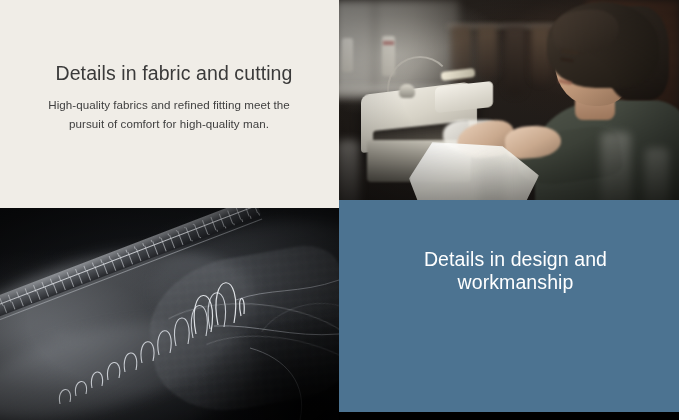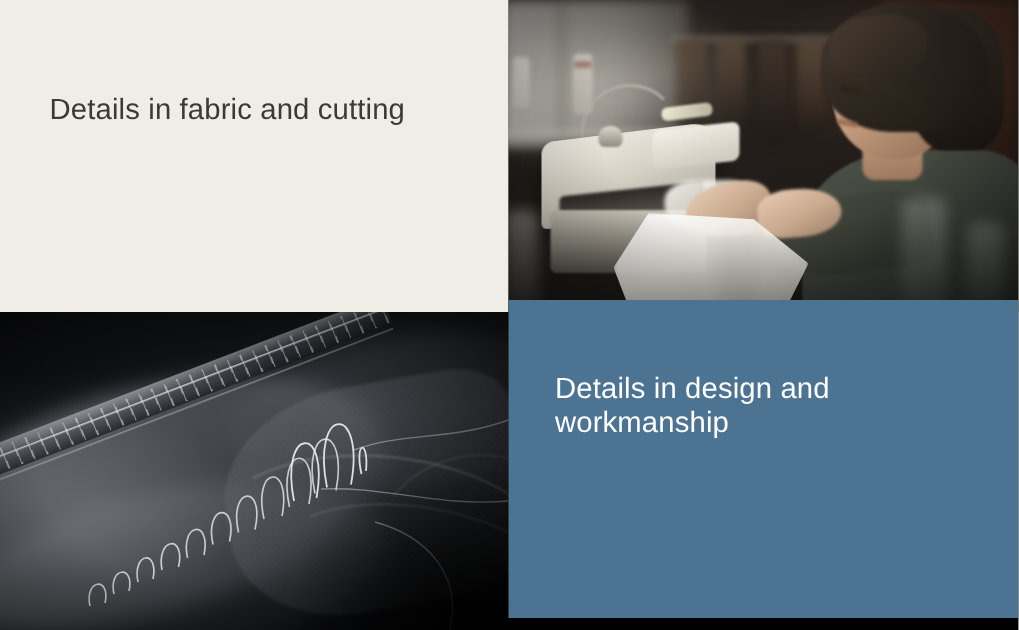--- a/index.html
+++ b/index.html
@@ -11,20 +11,21 @@
     font-family: "Liberation Sans", sans-serif;
     -webkit-font-smoothing: antialiased;
   }
 
   .page {
     position: relative;
     width: 679px;
     height: 420px;
     overflow: hidden;
     background: #000;
+    text-align: center;
   }
 
   
   .quad {
     position: absolute;
     overflow: hidden;
   }
   .q-tl { left: 0;     top: 0;     width: 339px; height: 208px; }
   .q-tr { left: 339px; top: 0;     width: 340px; height: 208px; }
   .q-bl { left: 0;     top: 208px; width: 339px; height: 212px; }
@@ -465,20 +466,21 @@
   }
 </style>
 </head>
 <body>
 
 <div class="page">
 
   <div class="quad q-tl panel-beige">
     <div class="text-wrap">
       <h2 class="headline dark">Details in fabric and cutting</h2>
+      <p class="body-copy dark">High-quality fabrics and refined fitting meet the pursuit of comfort for high-quality man.</p>
     </div>
   </div>
 
   <div class="quad q-tr">
     <div class="photo-workshop">
       <div class="wk-window"></div>
       <div class="wk-sill"></div>
       <div class="wk-spool s1"></div>
       <div class="wk-spool s2"></div>
       <div class="wk-rackbar"></div>

